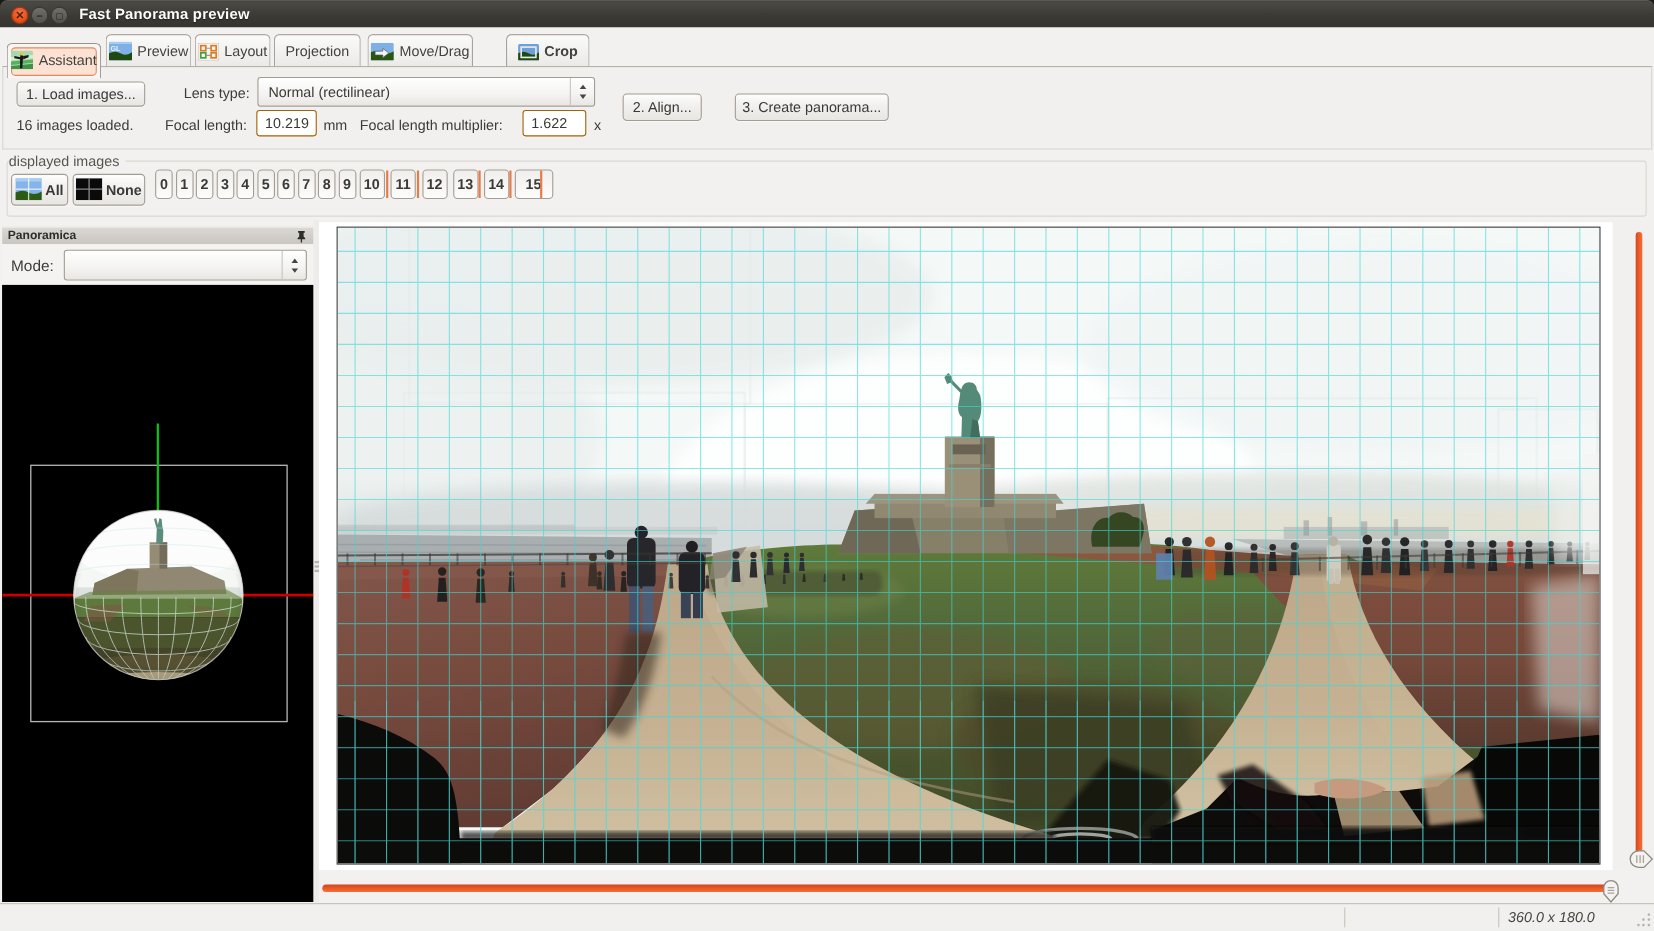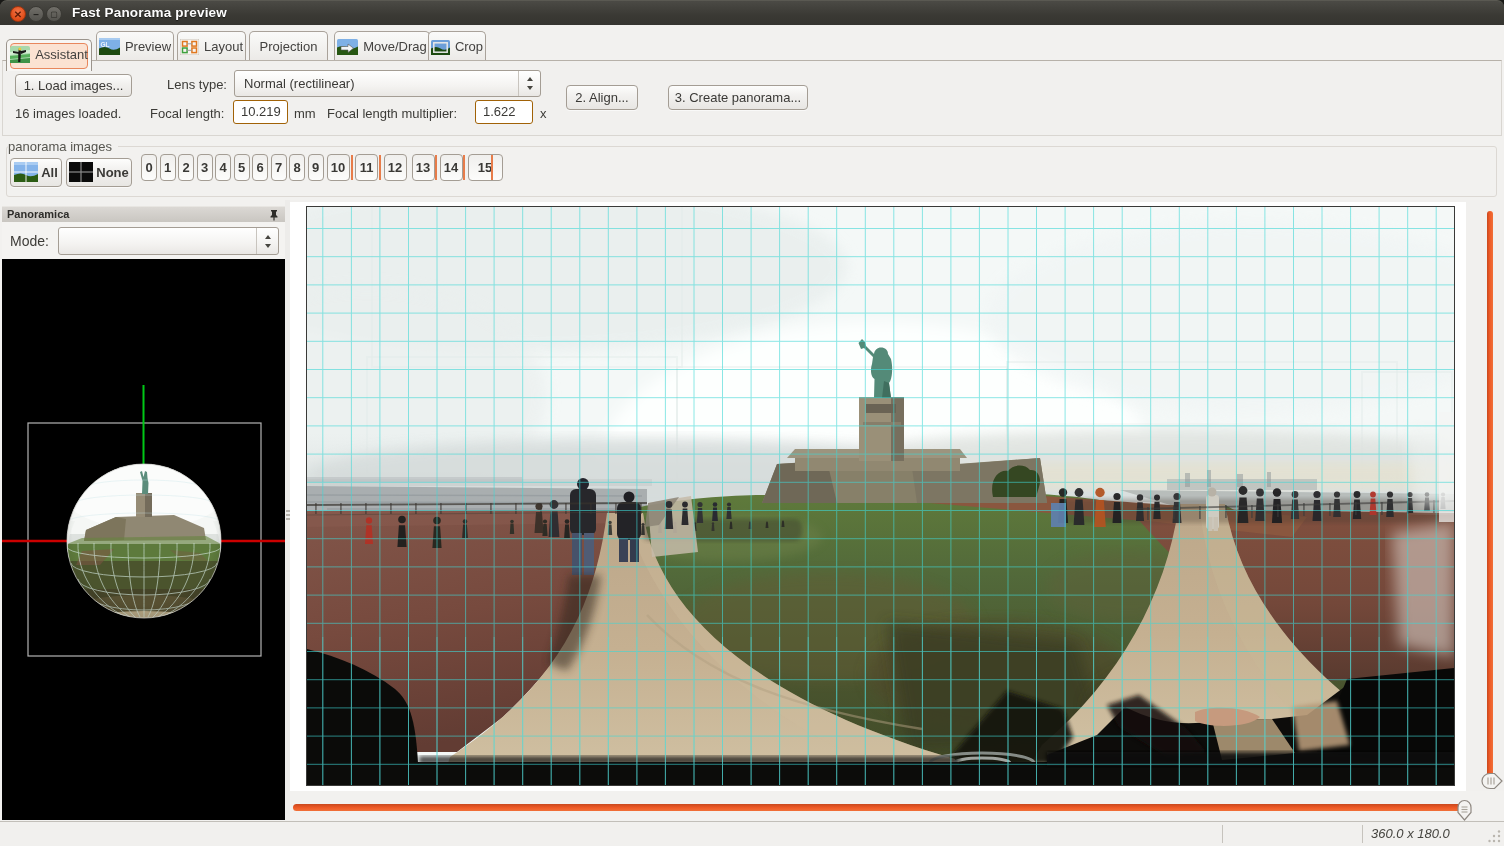--- a/index.html
+++ b/index.html
@@ -92,21 +92,21 @@
         <rect x="11.9" y="9" width="4.6" height="4.6" fill="none" stroke="#e07820" stroke-width="1.5"></rect>
         <line x1="7.1" y1="4.8" x2="11.9" y2="4.8" stroke="#999" stroke-width="1"></line>
         <line x1="7.1" y1="11.3" x2="11.9" y2="11.3" stroke="#999" stroke-width="1"></line>
       </svg></span>Layout</div>
 <div class="tab" style="left:249px; width:79px;">Projection</div>
 <div class="tab" id="tab-move" style="left:334px; width:96px;"><span class="ic"><svg width="21" height="16" viewBox="0 0 21 16" xmlns="http://www.w3.org/2000/svg">
         <rect width="21" height="16" rx="1.5" fill="#7eb0e6"></rect>
         <path d="M0,8.5 Q5.5,6 10.5,8.5 T21,7.5 L21,16 L0,16 Z" fill="#275713"></path>
         <path d="M4,7.5 L11,7.5 L11,5 L16.5,9.2 L11,13.4 L11,11 L4,11 Z" fill="#f2f4f6" stroke="#555" stroke-width="0.6"></path>
       </svg></span>Move/Drag</div>
-<div class="tab" id="tab-crop" style="left:428px; width:58px;"><span class="ic"><svg width="19" height="15" viewBox="0 0 19 15" xmlns="http://www.w3.org/2000/svg">
+<div class="tab" id="tab-crop" style="left:460px; width:76px;font-weight:bold;"><span class="ic"><svg width="19" height="15" viewBox="0 0 19 15" xmlns="http://www.w3.org/2000/svg">
         <rect width="19" height="15" rx="1.5" fill="#6d9fd8"></rect>
         <path d="M0,8.5 Q5,5.5 9.5,8.5 T19,7.5 L19,15 L0,15 Z" fill="#1d4a10"></path>
         <rect x="2.8" y="2.8" width="13.4" height="9.4" fill="none" stroke="#e8e8e8" stroke-width="1.5"></rect>
       </svg></span>Crop</div>
 <div class="tab" id="tab-assistant" style="left:6px; width:86px;margin-top:10px;">
     <div class="hl"></div>
     <div class="in"><span class="ic"><svg width="20" height="17" viewBox="0 0 20 17" xmlns="http://www.w3.org/2000/svg">
           <rect width="20" height="17" rx="2" fill="#a8d8ab"></rect>
           <path d="M0,6 L20,4 L20,7 L0,9 Z" fill="#d4eed4"></path>
           <path d="M0,10 L20,8 L20,11 L0,13 Z" fill="#57b05c"></path>
@@ -129,21 +129,21 @@
 <div class="btn" style="left:566px; top:85px; width:72px; height:25px; line-height:23px;">2. Align...</div>
 <div class="btn" style="left:668px; top:85px; width:140px; height:25px; line-height:23px;">3. Create panorama...</div>
 <div class="lbl" style="left:15px; top:106px;">16 images loaded.</div>
 <div class="lbl" style="left:150px; top:106px;">Focal length:</div>
 <div class="inp" style="left:233px; top:100px; width:55px; height:24px; line-height:22px;">10.219</div>
 <div class="lbl" style="left:294px; top:106px;">mm</div>
 <div class="lbl" style="left:327px; top:106px;">Focal length multiplier:</div>
 <div class="inp" style="left:475px; top:100px; width:58px; height:24px; line-height:22px;">1.622</div>
 <div class="lbl" style="left:540px; top:106px;">x</div>
 <div id="groupbox"></div>
-<div id="grouplabel">panorama images</div>
+<div id="grouplabel">displayed images</div>
 <div class="btn" style="left:10px; top:158px; width:52px; height:29px; line-height:27px; font-weight:bold;"><span class="ic" style="display:inline-block;vertical-align:-5px;margin-right:3px;"><svg width="24" height="20" viewBox="0 0 24 20" xmlns="http://www.w3.org/2000/svg">
         <rect width="24" height="20" fill="#85b4ea"></rect>
         <rect y="0" width="24" height="3" fill="#a9ccf2"></rect>
         <path d="M0,13 Q7,10 12,13 T24,12 L24,20 L0,20 Z" fill="#2c5c14"></path>
         <line x1="12" y1="0" x2="12" y2="20" stroke="#fff" stroke-width="1.2" opacity="0.75"></line>
         <line x1="0" y1="10" x2="24" y2="10" stroke="#fff" stroke-width="1.2" opacity="0.75"></line>
       </svg></span>All</div>
 <div class="btn" style="left:66px; top:158px; width:66px; height:29px; line-height:27px; font-weight:bold;"><span class="ic" style="display:inline-block;vertical-align:-5px;margin-right:3px;"><svg width="24" height="20" viewBox="0 0 24 20" xmlns="http://www.w3.org/2000/svg">
         <rect width="24" height="20" fill="#0a0a0a"></rect>
         <line x1="12" y1="0" x2="12" y2="20" stroke="#8a8a8a" stroke-width="1.2"></line>

